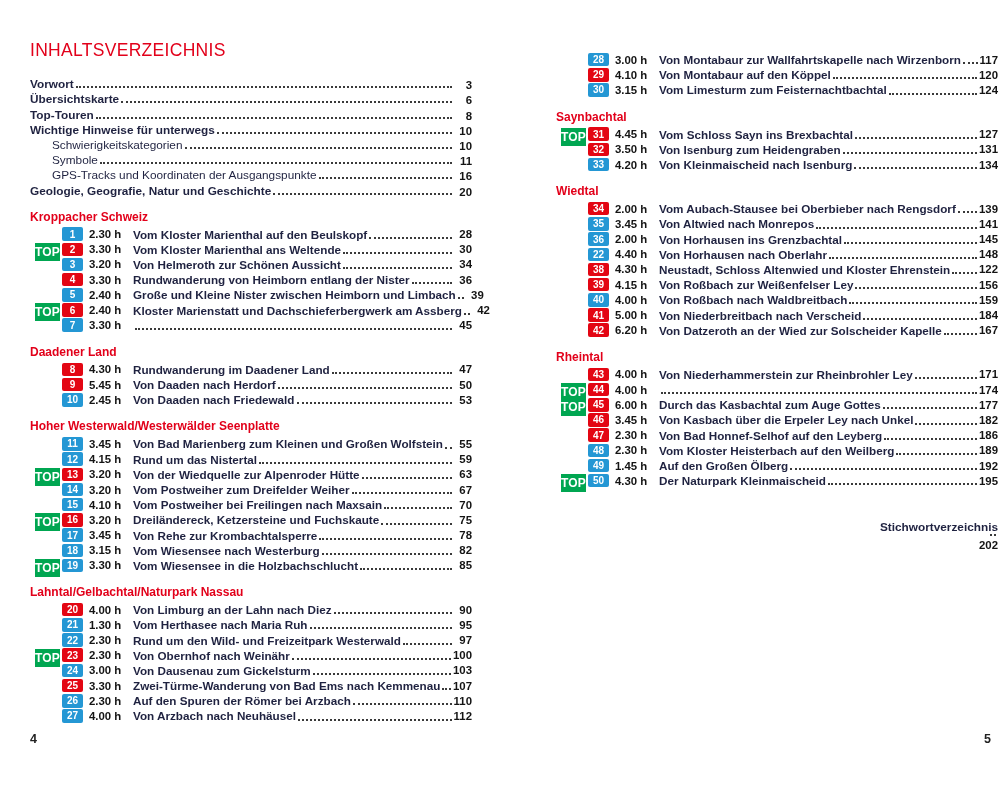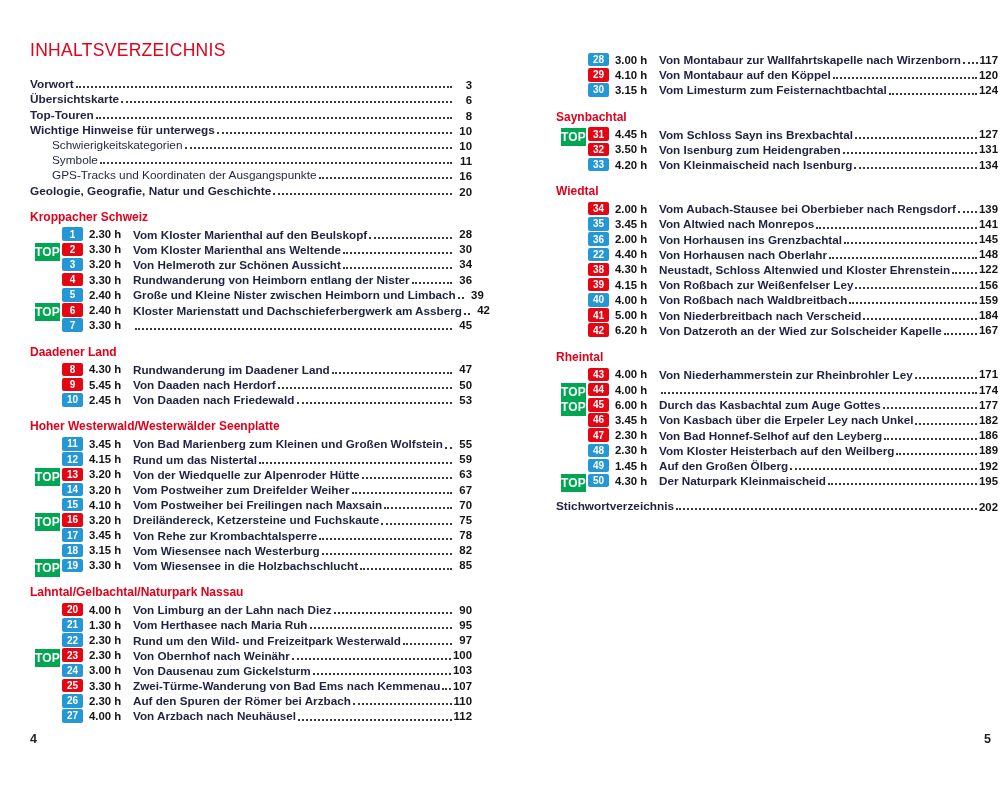--- a/index.html
+++ b/index.html
@@ -66,21 +66,21 @@
   }
   .time{flex:0 0 44px;margin-left:6px;font-weight:bold;color:var(--ink);font-size:11.4px;}
   .title{font-weight:bold;}
   .dots{
     flex:1 1 auto;min-width:6px;
     border-bottom:2px dotted #3a3a3a;
     align-self:flex-end;
     margin:0 2px 3px 2px;
   }
   .pg{font-weight:bold;color:var(--ink);text-align:right;min-width:18px;font-size:11.4px;}
-  .index-row{margin-top:9px;}
+  .index-row{margin-top:32px;flex-direction:column;}
   .page-no{
     position:absolute;top:732px;
     font-size:12.5px;color:#222;font-weight:600;
   }
   #page-no-left{left:30px;}
   #page-no-right{left:984px;}
 </style>
 </head>
 <body>
 

